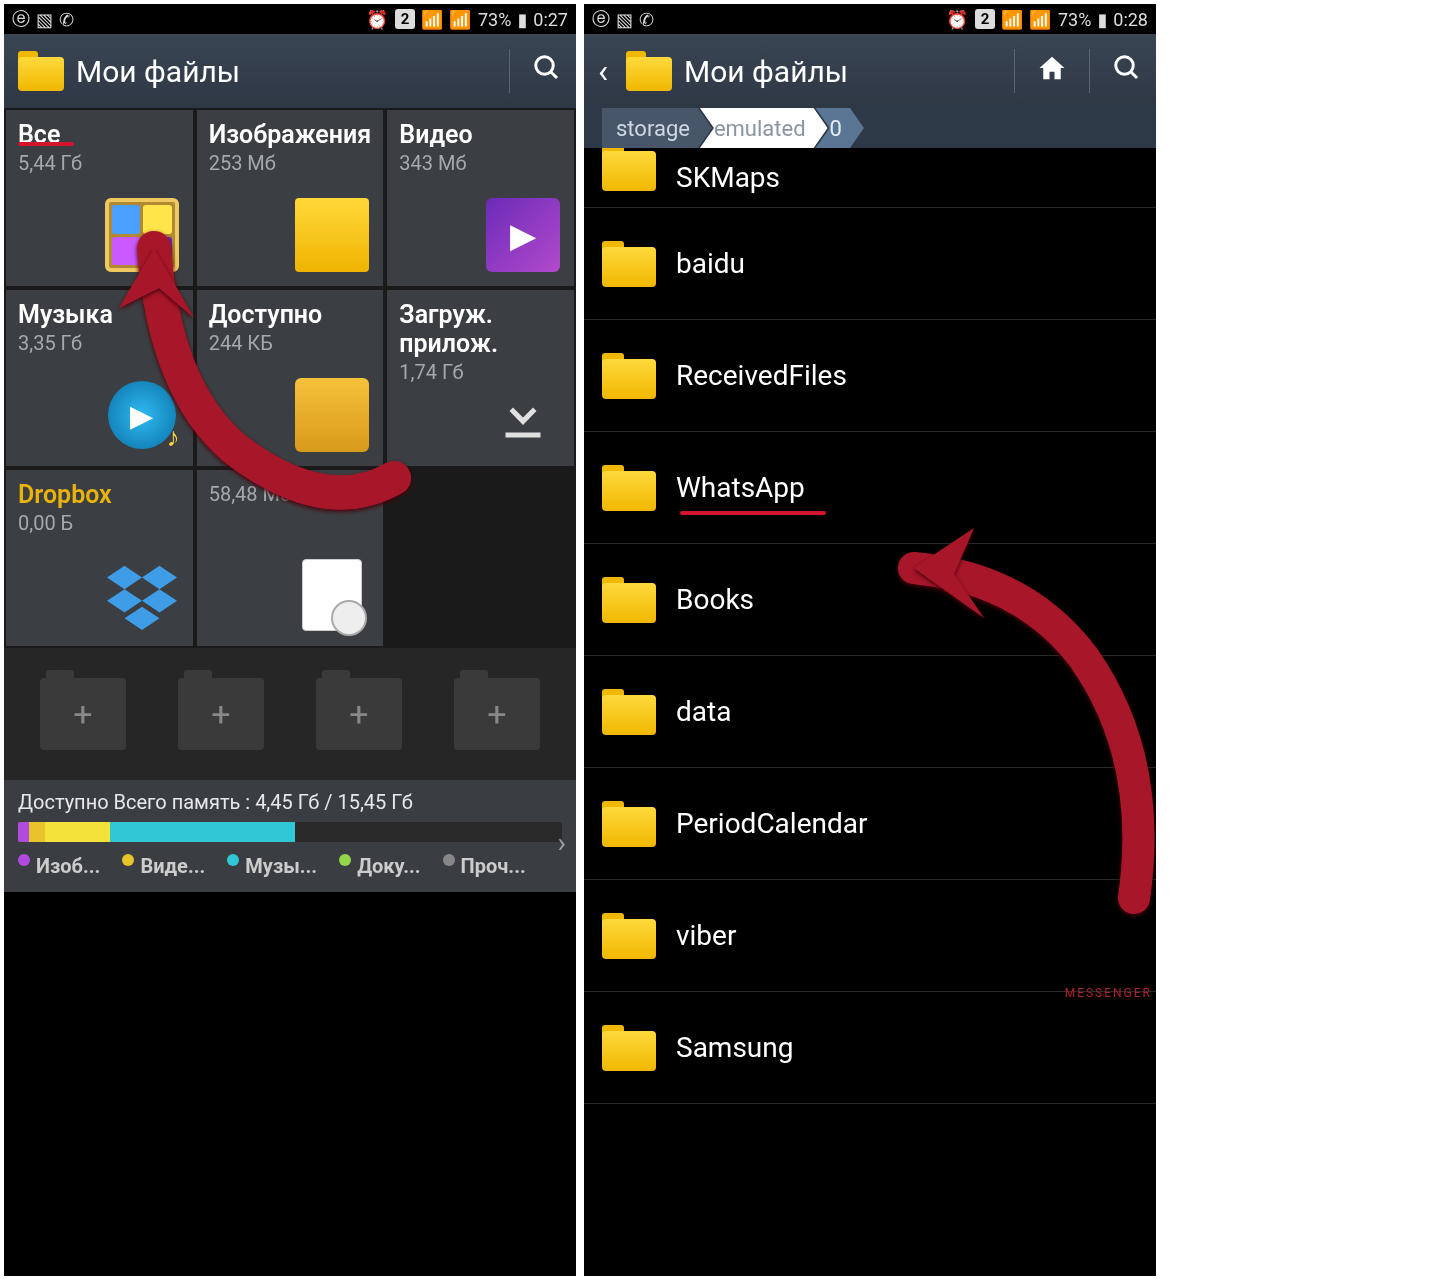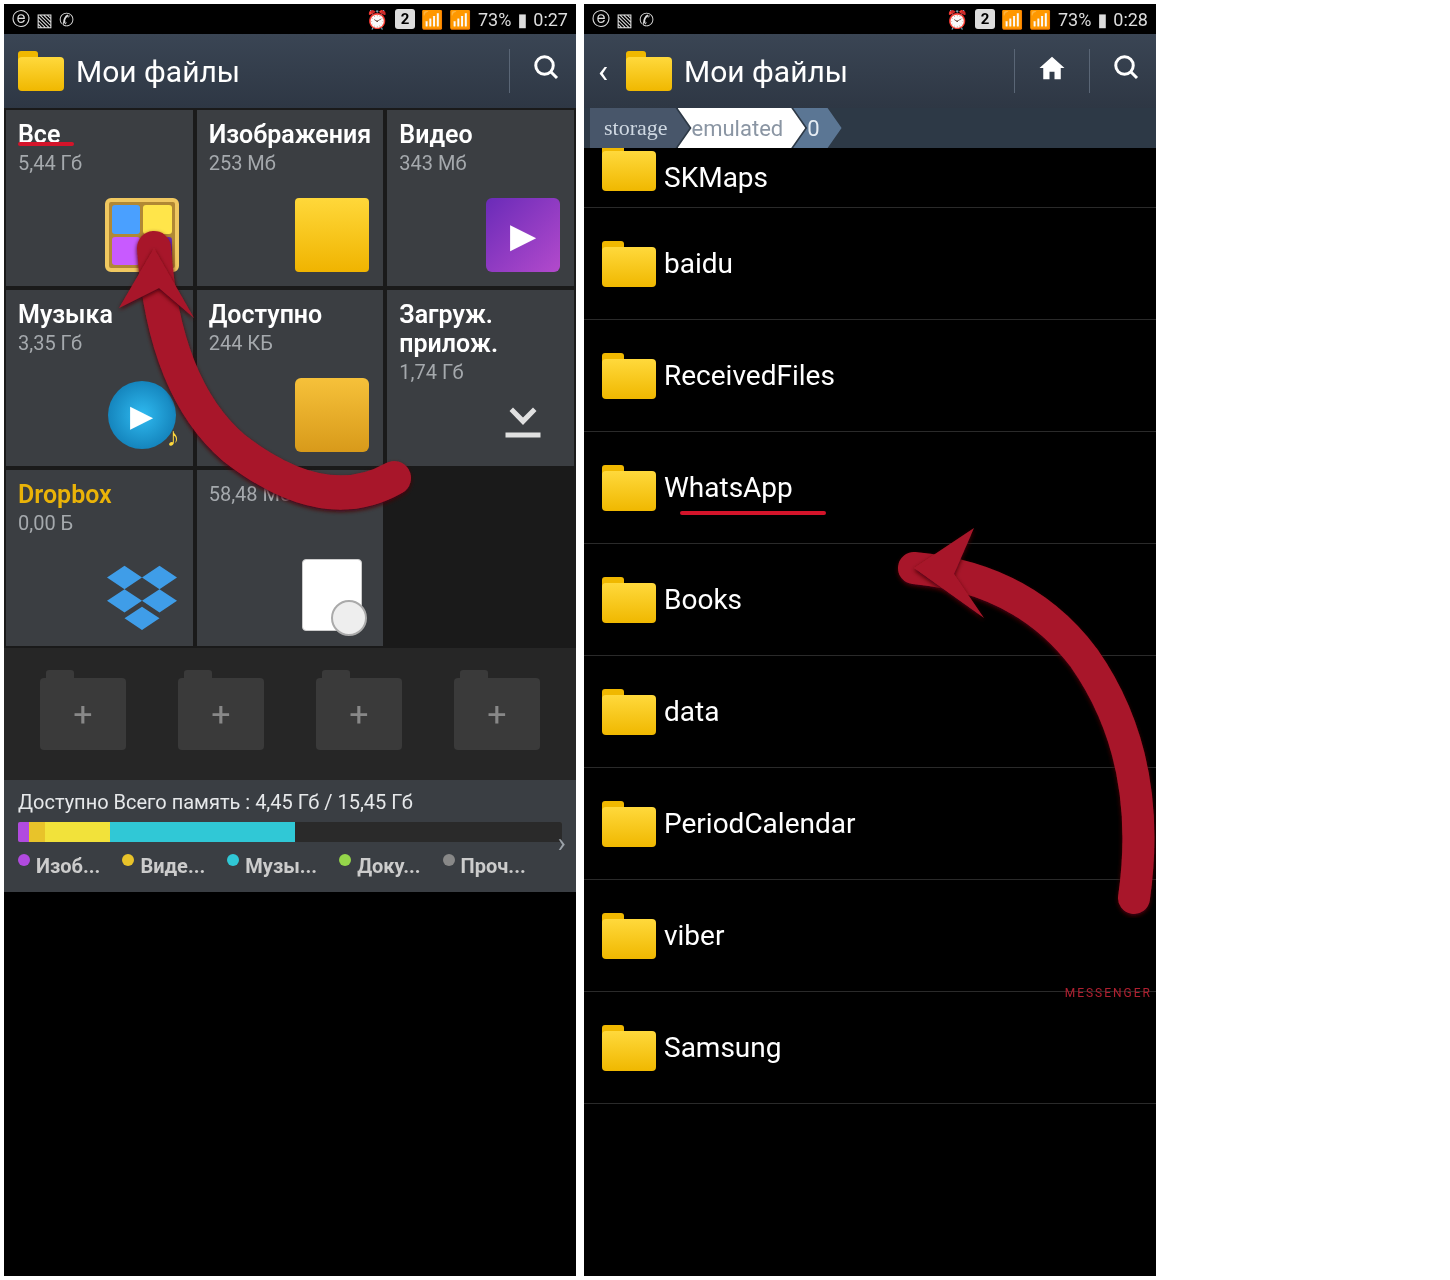--- a/index.html
+++ b/index.html
@@ -75,21 +75,21 @@
     font-size: 22px;
   }
   .crumb {
     height: 100%; display: flex; align-items: center;
     padding: 0 22px 0 14px;
     color: #b8c2cc;
     position: relative;
     clip-path: polygon(0 0, calc(100% - 14px) 0, 100% 50%, calc(100% - 14px) 100%, 0 100%, 14px 50%);
     margin-left: -12px;
   }
-  .crumb:first-child { clip-path: polygon(0 0, calc(100% - 14px) 0, 100% 50%, calc(100% - 14px) 100%, 0 100%); margin-left: 0; font-family: Liberation Serif, serif; }
+  .crumb:first-child { clip-path: polygon(0 0, calc(100% - 14px) 0, 100% 50%, calc(100% - 14px) 100%, 0 100%); margin-left: 12px; }
   .crumb:nth-child(1){ background:#48566a; color:#cfd8e2; }
   .crumb:nth-child(2){ background:#ffffff; color:#8a95a3; }
   .crumb:nth-child(3){ background:#5b7694; color:#e6edf4; }
   
   .tiles {
     display: grid;
     grid-template-columns: 1fr 1fr 1fr;
     gap: 4px;
     background: #1a1a1a;
     padding: 2px;
@@ -157,21 +157,21 @@
   .seg4{background:#30c8d6;width:34%;}
   .seg5{background:#2a2a2a;width:49%;}
   .legend{display:flex;gap:22px;font-size:20px;color:#ccc;}
   .legend span{display:flex;gap:6px;}
   .dot{width:12px;height:12px;border-radius:50%;display:inline-block;}
   .d1{background:#b14adf;} .d2{background:#e8c32a;} .d3{background:#30c8d6;} .d4{background:#95d64a;}
   .storage .chev{position:absolute;right:10px;top:46px;color:#9aa1a8;font-size:28px;}
   
   .folder-list{flex:1;background:#000;overflow:hidden;}
   .folder-row{
-    display:flex;align-items:center;gap:8px;
+    display:flex;align-items:center;gap:20px;
     height:112px;padding:0 18px;
     border-bottom:1px solid #2a2a2a;
     color:#fff;font-size:28px;
   }
   .folder-row .fico{
     width:54px;height:46px;position:relative;flex-shrink:0;
   }
   .folder-row .fico::before{content:"";position:absolute;left:0;top:0;width:22px;height:10px;background:#f0b800;border-radius:3px 3px 0 0;}
   .folder-row .fico::after{content:"";position:absolute;left:0;top:6px;width:54px;height:40px;background:linear-gradient(#ffd93c,#f0b800);border-radius:4px;}
   .folder-row.partial{height:60px;}

